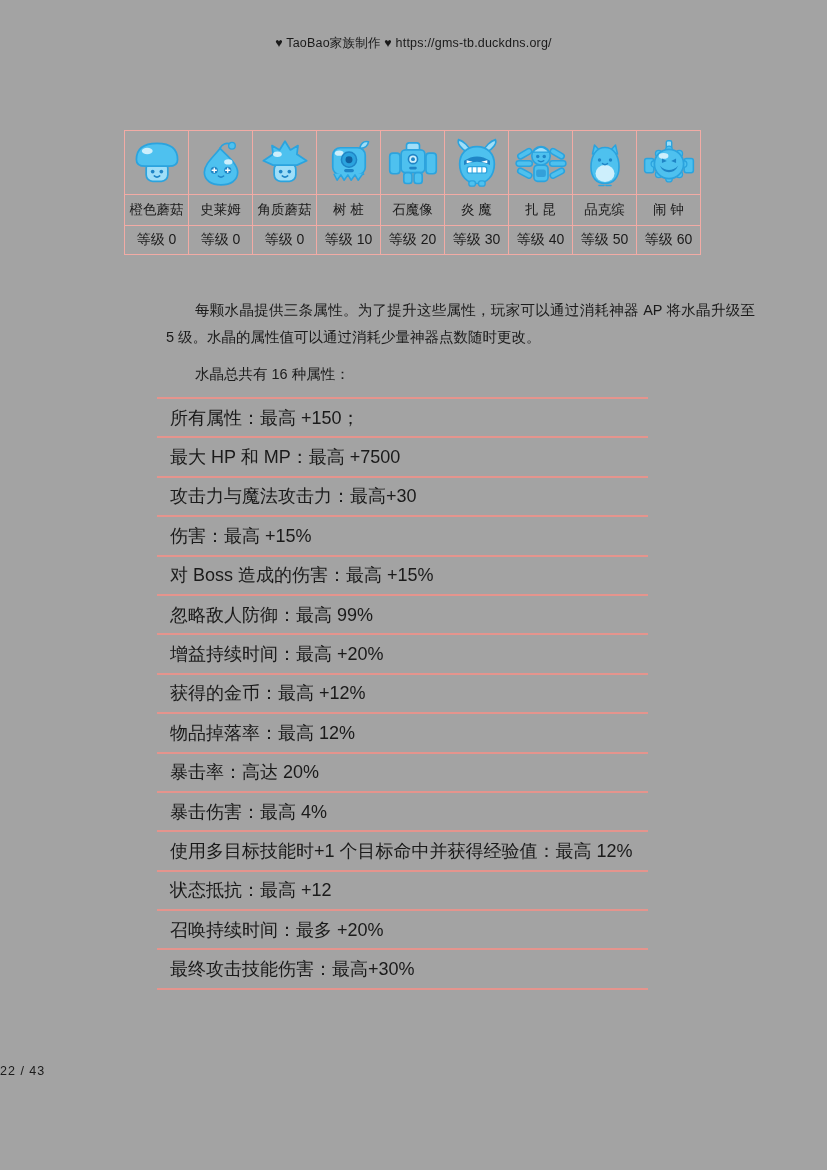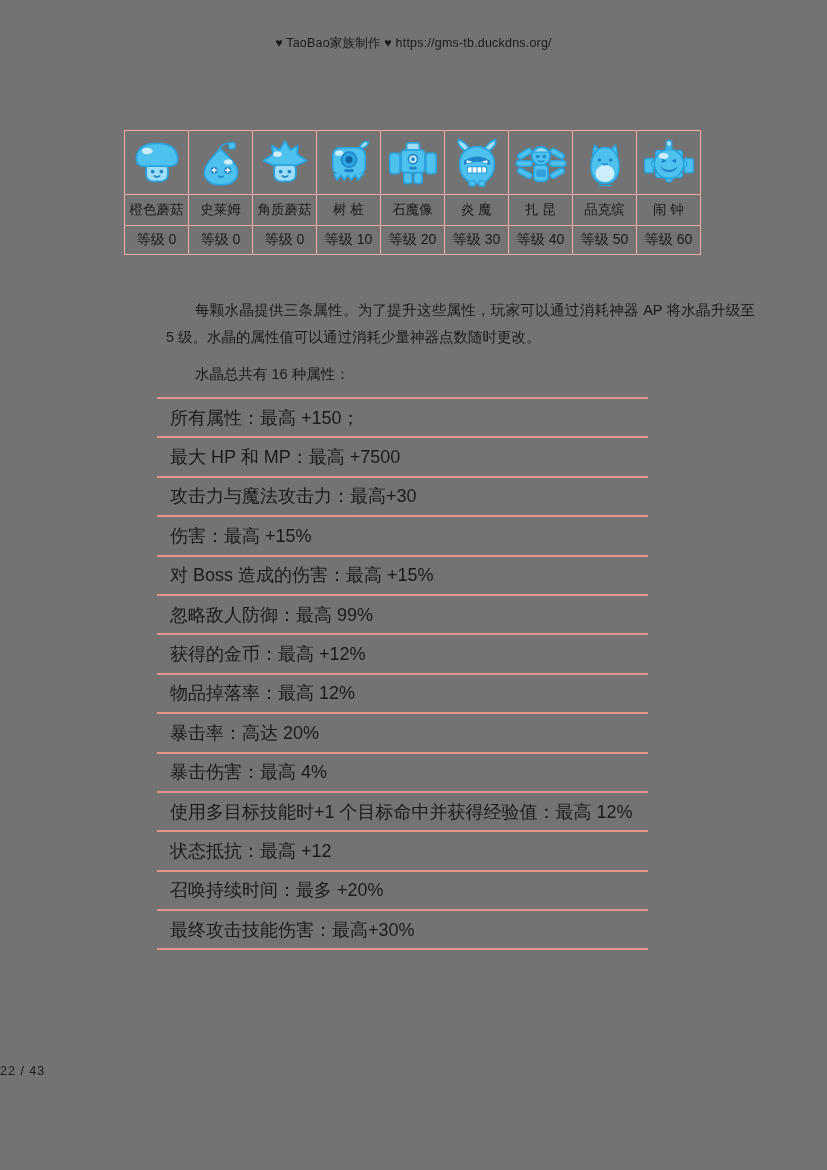--- a/index.html
+++ b/index.html
@@ -4,21 +4,21 @@
 <style>
   :root{
     --table-border:#f2aba5;
     --divider:#e5948d;
     --text:#1a1a1a;
     --b:#4ec1ef; --l:#9fdef8; --ll:#cdeffc; --d:#1f85c6; --s:#2ba3de;
   }
   *{margin:0;padding:0;box-sizing:border-box;}
   html,body{background:#ffffff;}
   .page{
-    position:relative;width:827px;height:1170px;background:#737373;
+    position:relative;width:827px;height:1170px;background:#a3a3a3;
     font-family:"Liberation Sans","DejaVu Sans",sans-serif;color:var(--text);
     overflow:hidden;
   }
   .header{
     position:absolute;top:35px;left:0;right:0;text-align:center;
     font-size:12.5px;font-weight:500;letter-spacing:.2px;
   }
   
   .monster-table{
     position:absolute;left:124px;top:130px;width:577px;
@@ -229,20 +229,23 @@
     <div class="attr-row">
         <span>伤害：最高 +15%</span>
       </div>
     <div class="attr-row">
         <span>对 Boss 造成的伤害：最高 +15%</span>
       </div>
     <div class="attr-row">
         <span>忽略敌人防御：最高 99%</span>
       </div>
     <div class="attr-row">
+        <span>增益持续时间：最高 +20%</span>
+      </div>
+    <div class="attr-row">
         <span>获得的金币：最高 +12%</span>
       </div>
     <div class="attr-row">
         <span>物品掉落率：最高 12%</span>
       </div>
     <div class="attr-row">
         <span>暴击率：高达 20%</span>
       </div>
     <div class="attr-row">
         <span>暴击伤害：最高 4%</span>

